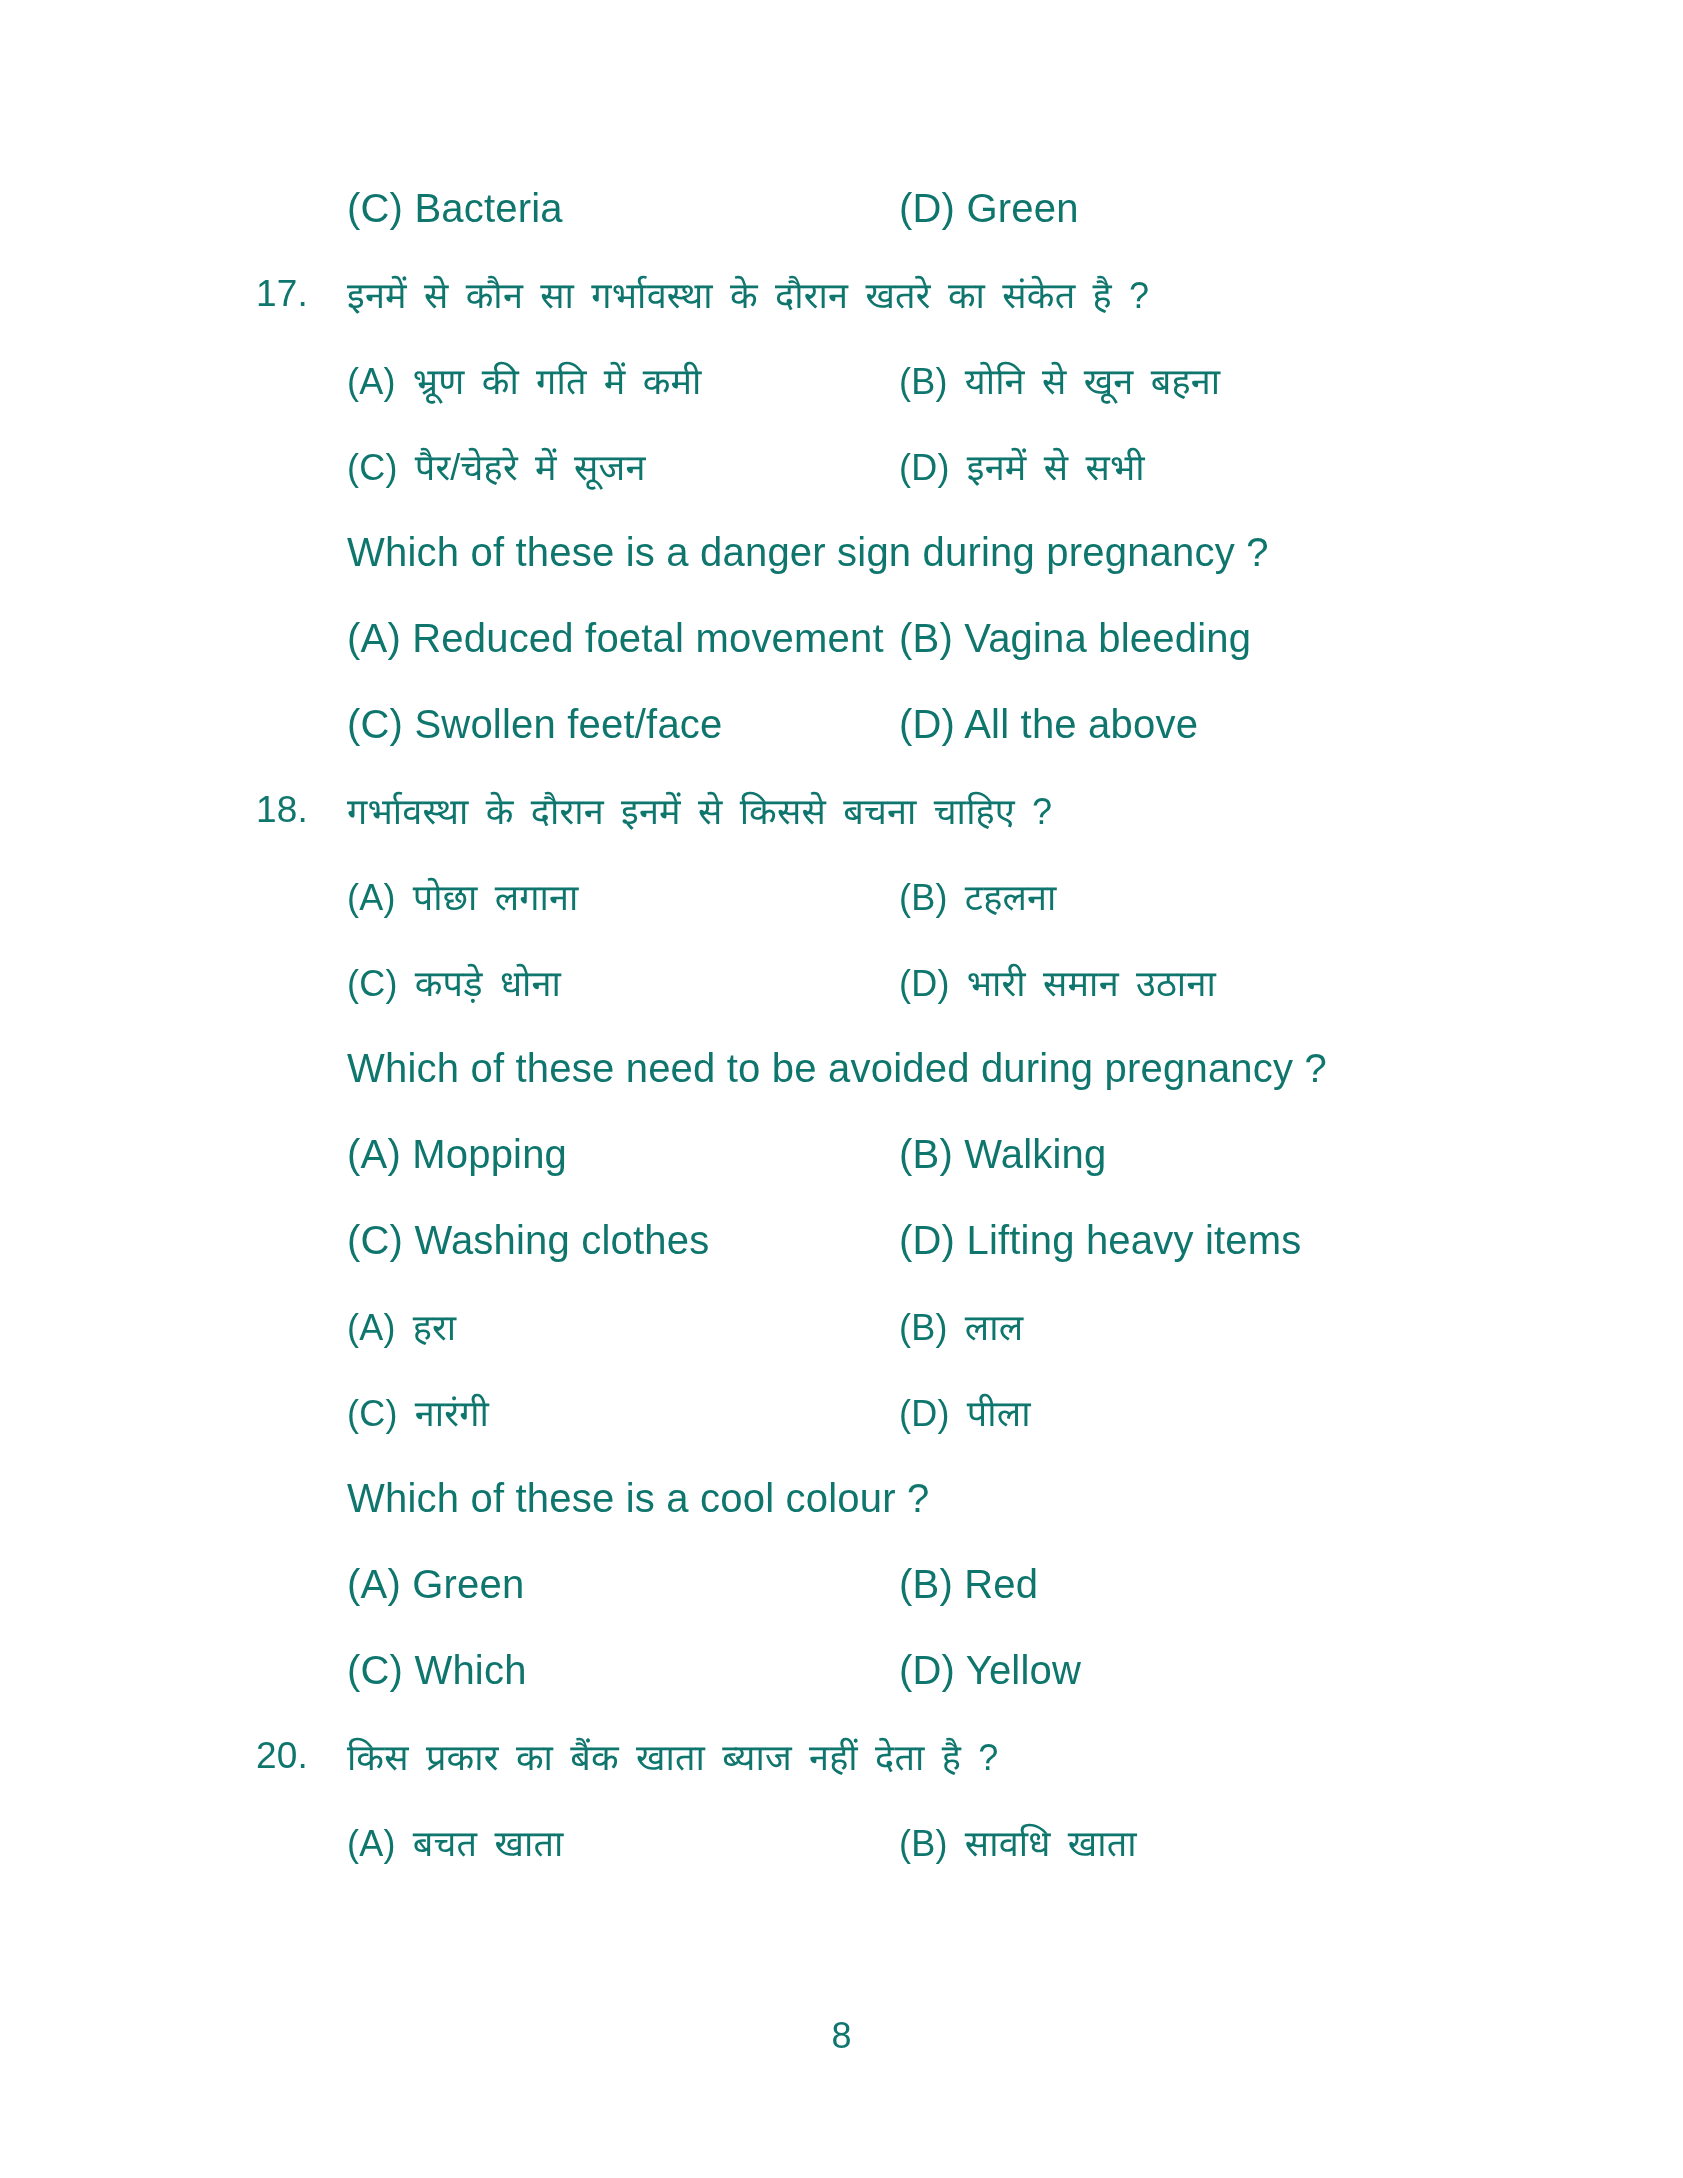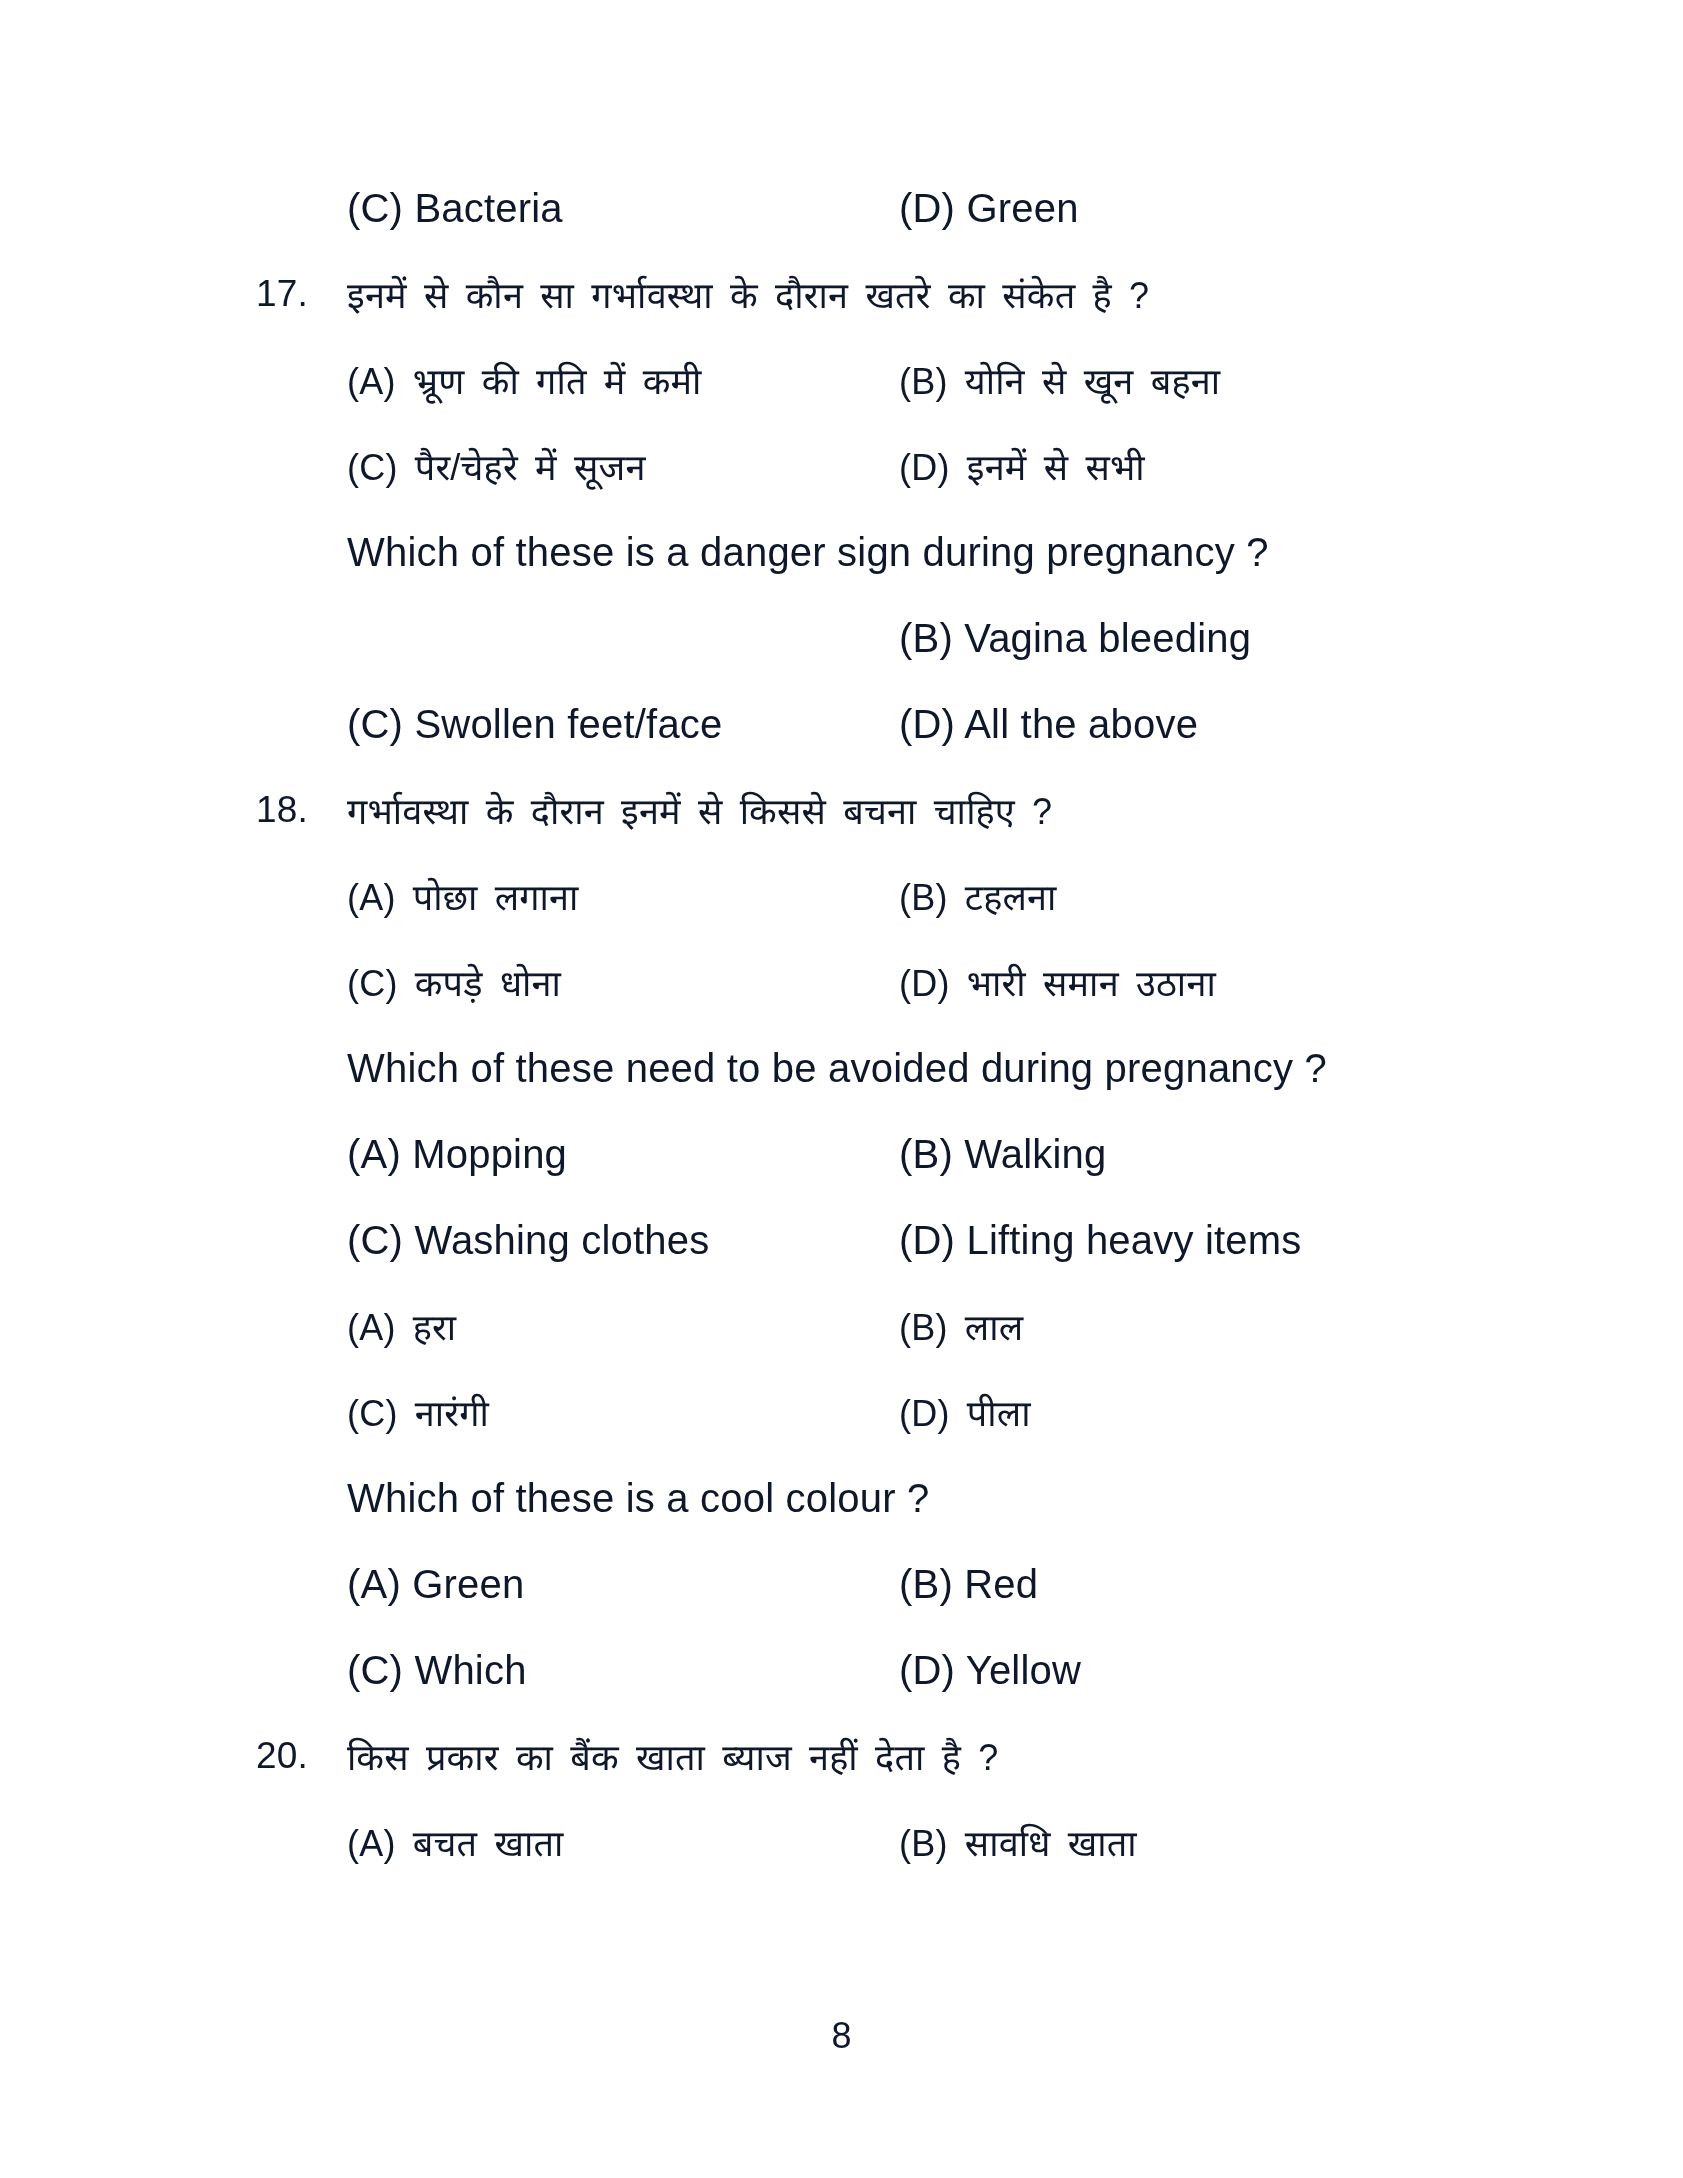--- a/index.html
+++ b/index.html
@@ -6,21 +6,21 @@
     margin: 0;
     padding: 0;
     background: #e8e8e8;
   }
   .page {
     position: relative;
     width: 1683px;
     height: 2178px;
     background: #ffffff;
     font-family: "Liberation Sans", "DejaVu Sans", sans-serif;
-    color: #0f172a;
+    color: #0f766e;
     overflow: hidden;
   }
   .content {
     position: absolute;
     top: 165px;
     left: 0;
     right: 0;
   }
   .row {
     position: relative;
@@ -73,20 +73,21 @@
       <span class="colB hi">(B) योनि से खून बहना</span>
     </div>
     <div class="row">
       <span class="colA hi">(C) पैर/चेहरे में सूजन</span>
       <span class="colB hi">(D) इनमें से सभी</span>
     </div>
     <div class="row">
       <span class="colA en">Which of these is a danger sign during pregnancy ?</span>
     </div>
     <div class="row">
+      <span class="colA en">(A) Reduced foetal movement</span>
       <span class="colB en">(B) Vagina bleeding</span>
     </div>
     <div class="row">
       <span class="colA en">(C) Swollen feet/face</span>
       <span class="colB en">(D) All the above</span>
     </div>
 
     <div class="row">
       <span class="num">18.</span>
       <span class="colA hi">गर्भावस्था के दौरान इनमें से किससे बचना चाहिए ?</span>

